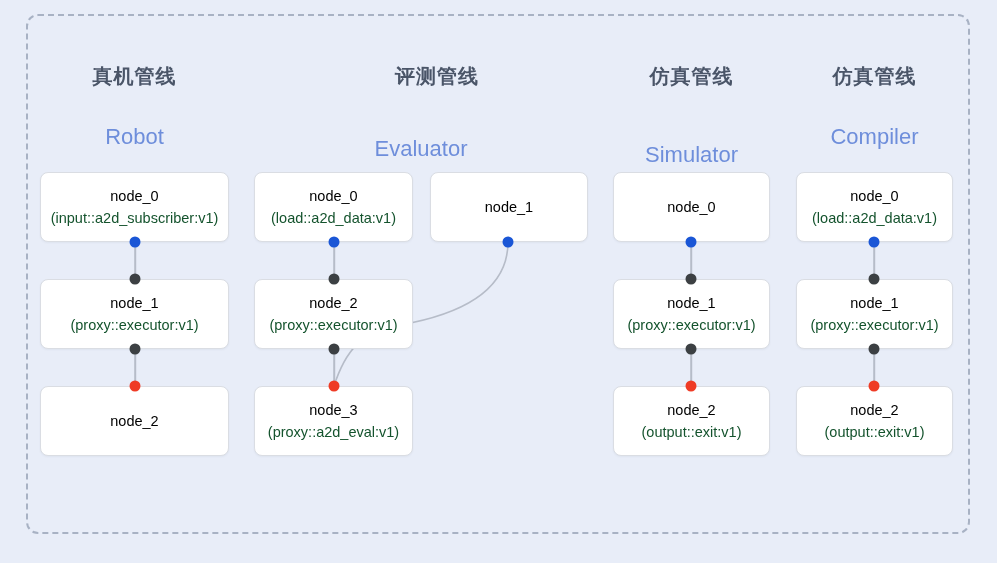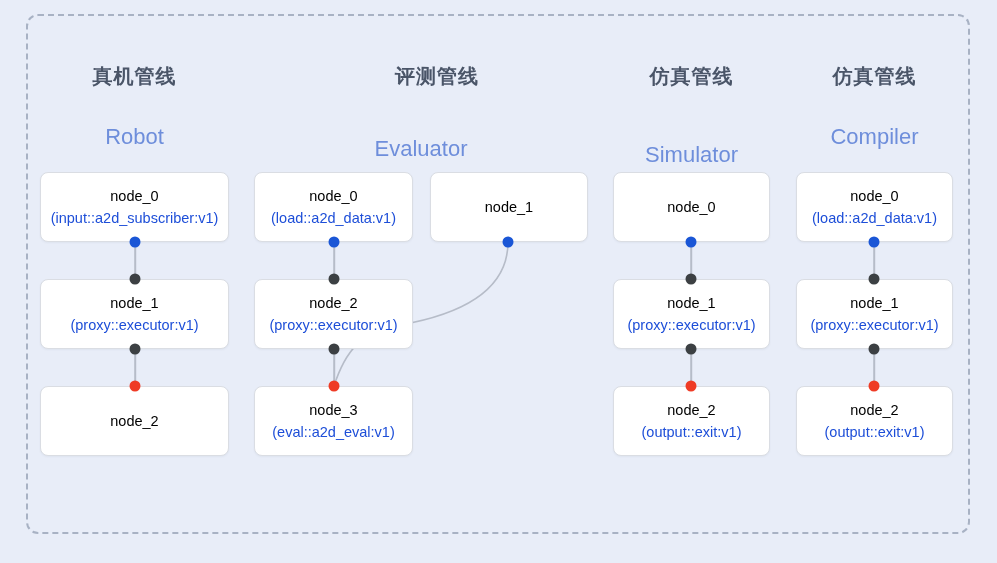--- a/index.html
+++ b/index.html
@@ -67,21 +67,21 @@
     z-index: 3;
   }
   .node-title {
     font-size: 14.5px;
     color: #000000;
     line-height: 22px;
     white-space: nowrap;
   }
   .node-sub {
     font-size: 14.5px;
-    color: #1d4ed8;
+    color: #14532d;
     line-height: 22px;
     white-space: nowrap;
   }
   
   .port {
     position: absolute;
     width: 11px;
     height: 11px;
     border-radius: 50%;
     z-index: 6;
@@ -155,21 +155,21 @@
   <div class="node" style="left:254px; top:279px; width:159px; height:70px;">
     <div class="node-title">node_2</div>
     <div class="node-sub">(proxy::executor:v1)</div>
   </div>
   <div class="edge-line" style="left:334px; top:349px; height:37px;"></div>
   <div class="port port-black" style="left:334px; top:349px;"></div>
   <div class="port port-red" style="left:334px; top:386px;"></div>
 
   <div class="node" style="left:254px; top:386px; width:159px; height:70px;text-align:center;">
     <div class="node-title">node_3</div>
-    <div class="node-sub">(eval::a2d_eval:v1)</div>
+    <div class="node-sub">(proxy::a2d_eval:v1)</div>
   </div>
 
   <div class="node" style="left:430px; top:172px; width:158px; height:70px;">
     <div class="node-title">node_1</div>
   </div>
   <div class="port port-blue" style="left:508px; top:242px;"></div>
 
   <div class="col-title-cn" style="left:613px; top:62px; width:157px;">仿真管线</div>
   <div class="col-title-en" style="left:613px; top:140px; width:157px;">Simulator</div>
 

